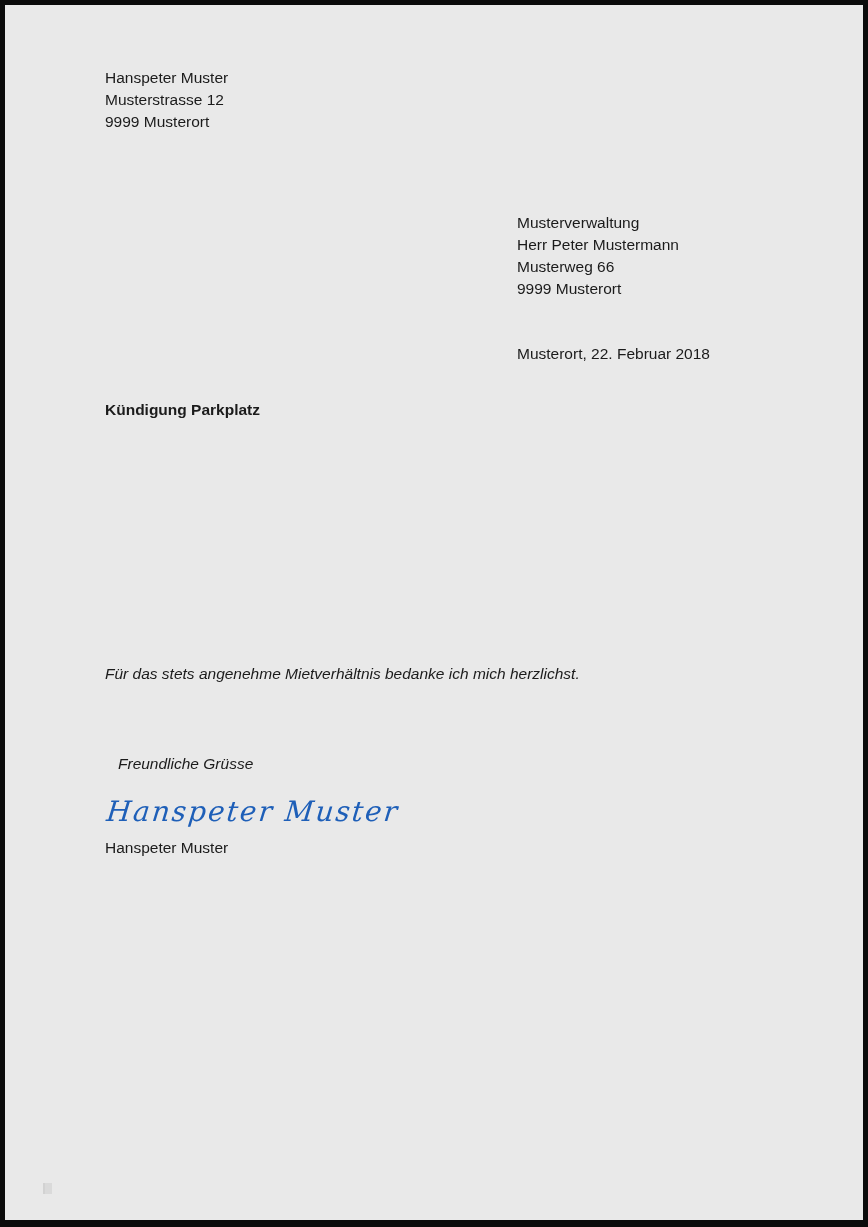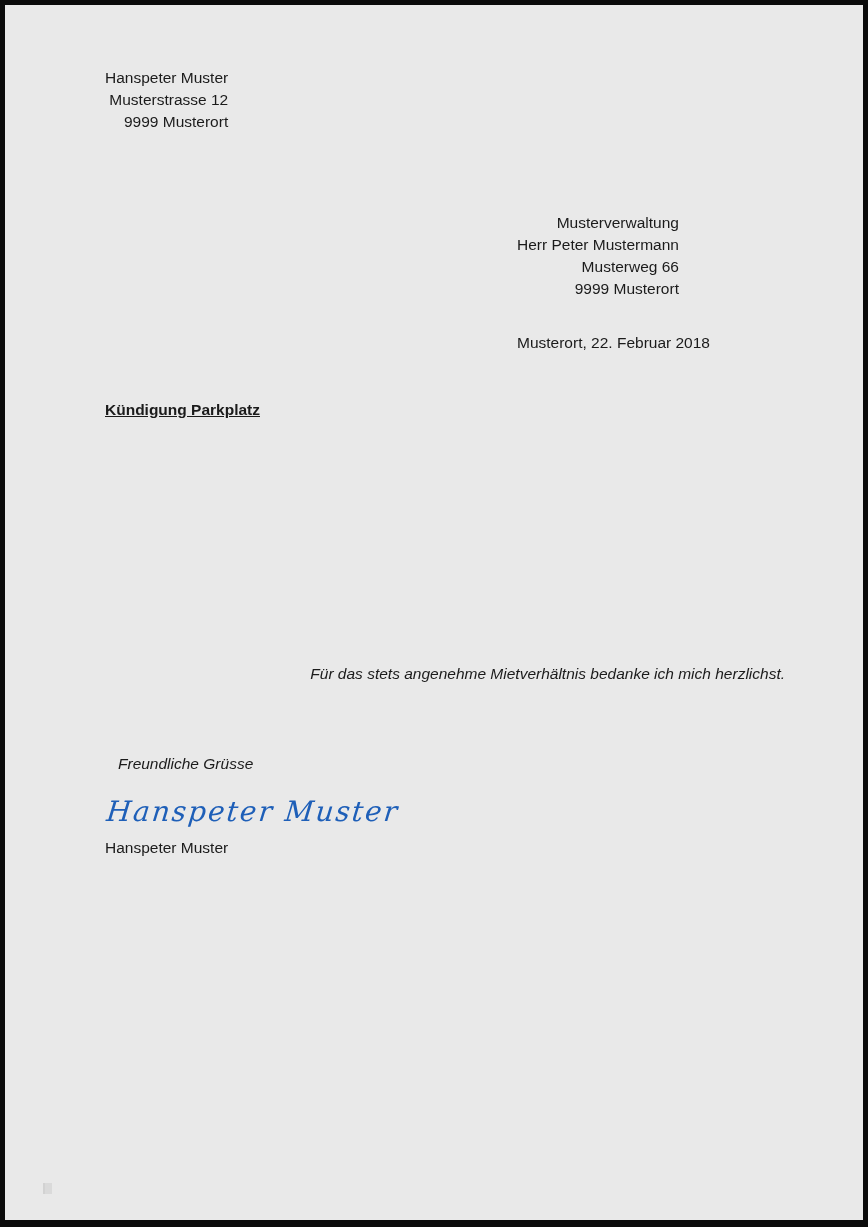--- a/index.html
+++ b/index.html
@@ -19,22 +19,22 @@
     overflow: hidden;
     font-family: "Liberation Sans", "DejaVu Sans", sans-serif;
     color: #1b1b1b;
     font-size: 15.5px;
     line-height: 22px;
   }
   .block { position: absolute; }
   .addr-line { display: block; }
   .sender-block     { left: 100px; top: 62px; }
   .recipient-block  { left: 512px; top: 207px; }
-  .date-line        { left: 512px; top: 327px; }
-  .subject-line     { left: 100px; top: 394px; font-weight: bold; text-decoration: underline; }
+  .date-line        { left: 512px; top: 338px; }
+  .subject-line     { left: 100px; top: 394px; font-weight: bold; }
   .salutation-line  { left: 100px; top: 438px; }
   .para             { left: 100px; top: 0; width: 680px; white-space: pre-line; }
   .para-1 { top: 481px; }
   .para-2 { top: 548px; }
   .para-3 { top: 614px; }
   .para-4 { top: 658px; font-style: italic; }
   .closing-line     { left: 113px; top: 748px; font-style: italic; }
   .signature-line   {
     left: 100px; top: 790px;
     font-family: "DejaVu Serif", serif;
@@ -51,21 +51,21 @@
     position: absolute;
     left: 38px; top: 1178px;
     width: 7px; height: 11px;
     background: #dadada;
     border-left: 2px solid #d2d2d2;
   }
 </style>
 </head>
 <body>
 
-<div class="page" style="background: rgb(233, 233, 233); border-color: rgb(11, 11, 11); color: rgb(27, 27, 27); text-align: right;">
+<div class="page" style="background: rgb(233, 233, 233); border-color: rgb(11, 11, 11); color: rgb(27, 27, 27);">
 
   <div class="block sender-block">
     <span class="addr-line">Hanspeter Muster</span>
     <span class="addr-line">Musterstrasse 12</span>
     <span class="addr-line">9999 Musterort</span>
   </div>
 
   <div class="block recipient-block">
     <span class="addr-line">Musterverwaltung</span>
     <span class="addr-line">Herr Peter Mustermann</span>

